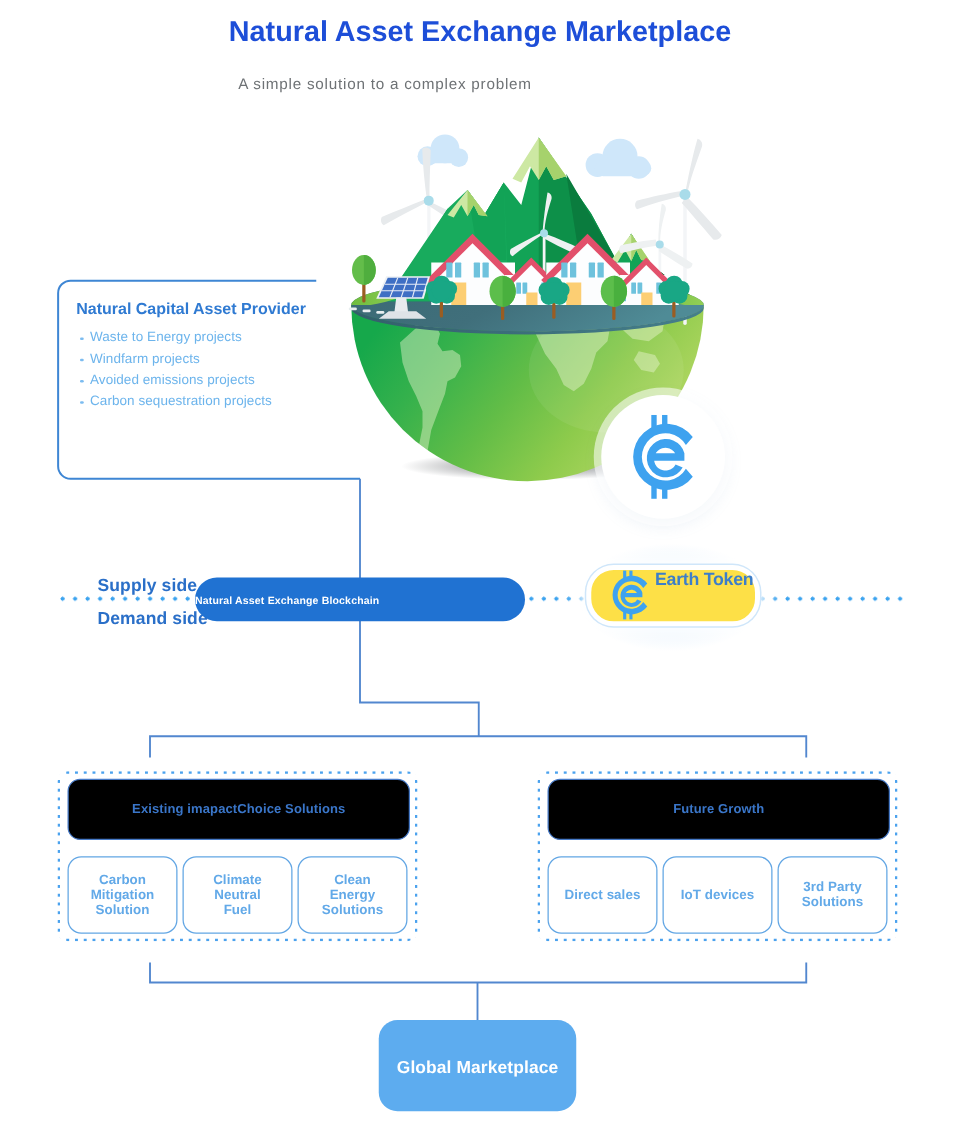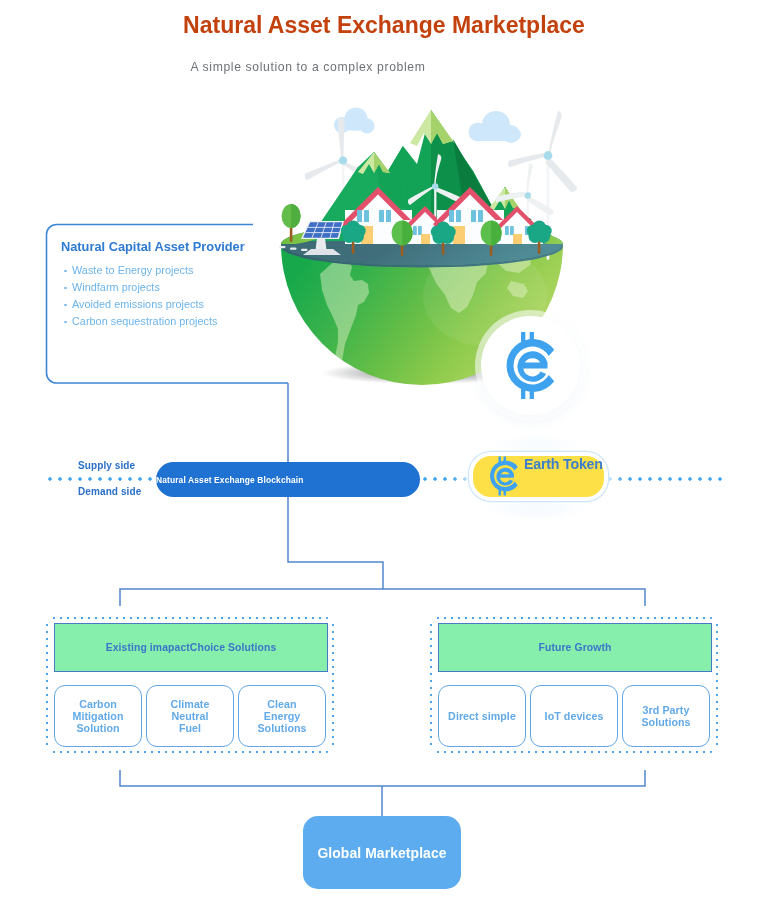--- a/index.html
+++ b/index.html
@@ -4,38 +4,38 @@
 <title>Natural Asset Exchange Marketplace</title>
 <style>
   html,body{margin:0;padding:0;}
   body{width:768px;height:912px;background:#ffffff;
        font-family:"Liberation Sans",sans-serif;overflow:hidden;position:relative;}
   .stage{position:absolute;left:0;top:0;width:768px;height:912px;}
   .abs{position:absolute;}
 
   
   #title{left:0;top:12px;width:768px;margin:0;text-align:center;
-         font-size:23px;font-weight:700;color:#c2410c;letter-spacing:0px;}
+         font-size:23px;font-weight:700;color:#1d4ed8;letter-spacing:0px;}
   #subtitle{left:0;top:60px;width:616px;text-align:center;
             font-size:12.2px;color:#6e7275;letter-spacing:.62px;}
 
   
   #token-badge{left:481px;top:316px;width:99px;height:99px;border-radius:50%;
       background:#fff;box-shadow:0 0 0 6px rgba(255,255,255,.55),0 4px 14px rgba(120,160,200,.18);
       display:flex;align-items:center;justify-content:center;}
   #provider-title{left:61px;top:239px;width:250px;font-size:12.8px;font-weight:700;
                   color:#2f7ad2;letter-spacing:0px;}
   #provider-list{left:63px;top:262px;width:250px;margin:0;padding:0;list-style:none;}
   #provider-list li{font-size:10.8px;color:#6cb4ec;line-height:17px;
                     padding-left:9px;position:relative;letter-spacing:.05px;}
   #provider-list li::before{content:"";position:absolute;left:1px;top:7.5px;
                     width:2.6px;height:2.6px;border-radius:50%;background:#7cbcf0;}
 
   
-  .side-label{font-size:10px;font-weight:700;color:#2a6fc8;letter-spacing:.1px;white-space:nowrap;}
+  .side-label{font-size:14px;font-weight:700;color:#2a6fc8;letter-spacing:.1px;white-space:nowrap;}
   #supply-label{left:78px;top:460px;}
   #demand-label{left:78px;top:486px;}
 
   
   #blockchain-pill{left:156px;top:462px;width:264px;height:35px;border-radius:18px;
       background:#2072d2;display:flex;align-items:center;}
   #blockchain-label{font-size:8.4px;font-weight:700;color:#fff;letter-spacing:.15px;}
 
   
   #token-glow{left:444px;top:424px;width:186px;height:108px;border-radius:54px;
@@ -57,21 +57,21 @@
   
   .group-dotted{border-radius:8px;
     background-image:
       radial-gradient(circle at 1.2px 1.2px,#4ba2ee 1.15px,transparent 1.35px),
       radial-gradient(circle at 1.2px 1.2px,#4ba2ee 1.15px,transparent 1.35px),
       radial-gradient(circle at 1.2px 1.2px,#4ba2ee 1.15px,transparent 1.35px),
       radial-gradient(circle at 1.2px 1.2px,#4ba2ee 1.15px,transparent 1.35px);
     background-size:7px 2.4px,7px 2.4px,2.4px 7px,2.4px 7px;
     background-position:0 0,0 100%,0 0,100% 0;
     background-repeat:repeat-x,repeat-x,repeat-y,repeat-y;}
-  .group-heading{border:1.3px solid #4679c6;border-radius:0;background:#86efac;
+  .group-heading{border:1.3px solid #4679c6;border-radius:10px;background:#000000;
       display:flex;align-items:center;justify-content:center;}
   .group-heading span{font-size:10.4px;font-weight:700;color:#3a76c9;letter-spacing:.1px;}
   .card{border:1.3px solid #62a6e4;border-radius:11px;background:#fff;
       display:flex;align-items:center;justify-content:center;text-align:center;}
   .card span{white-space:pre-line;font-size:10.7px;font-weight:700;color:#62a9e8;line-height:12.2px;letter-spacing:.05px;}
 
   
   #left-group{left:46px;top:617px;width:288px;height:136px;}
   #left-heading{left:54px;top:623px;width:272px;height:47px;}
   #lc0{left:54px;top:685px;width:86px;height:60px;}
@@ -448,21 +448,21 @@
       <span>Clean
 Energy
 Solutions</span>
     </div>
 
   <div class="abs group-dotted" id="right-group"></div>
   <div class="abs group-heading" id="right-heading">
     <span>Future Growth</span>
   </div>
   <div class="abs card" id="rc0">
-      <span>Direct simple</span>
+      <span>Direct sales</span>
     </div>
   <div class="abs card" id="rc1">
       <span>IoT devices</span>
     </div>
   <div class="abs card" id="rc2">
       <span>3rd Party
 Solutions</span>
     </div>
 
   <div class="abs" id="marketplace">

